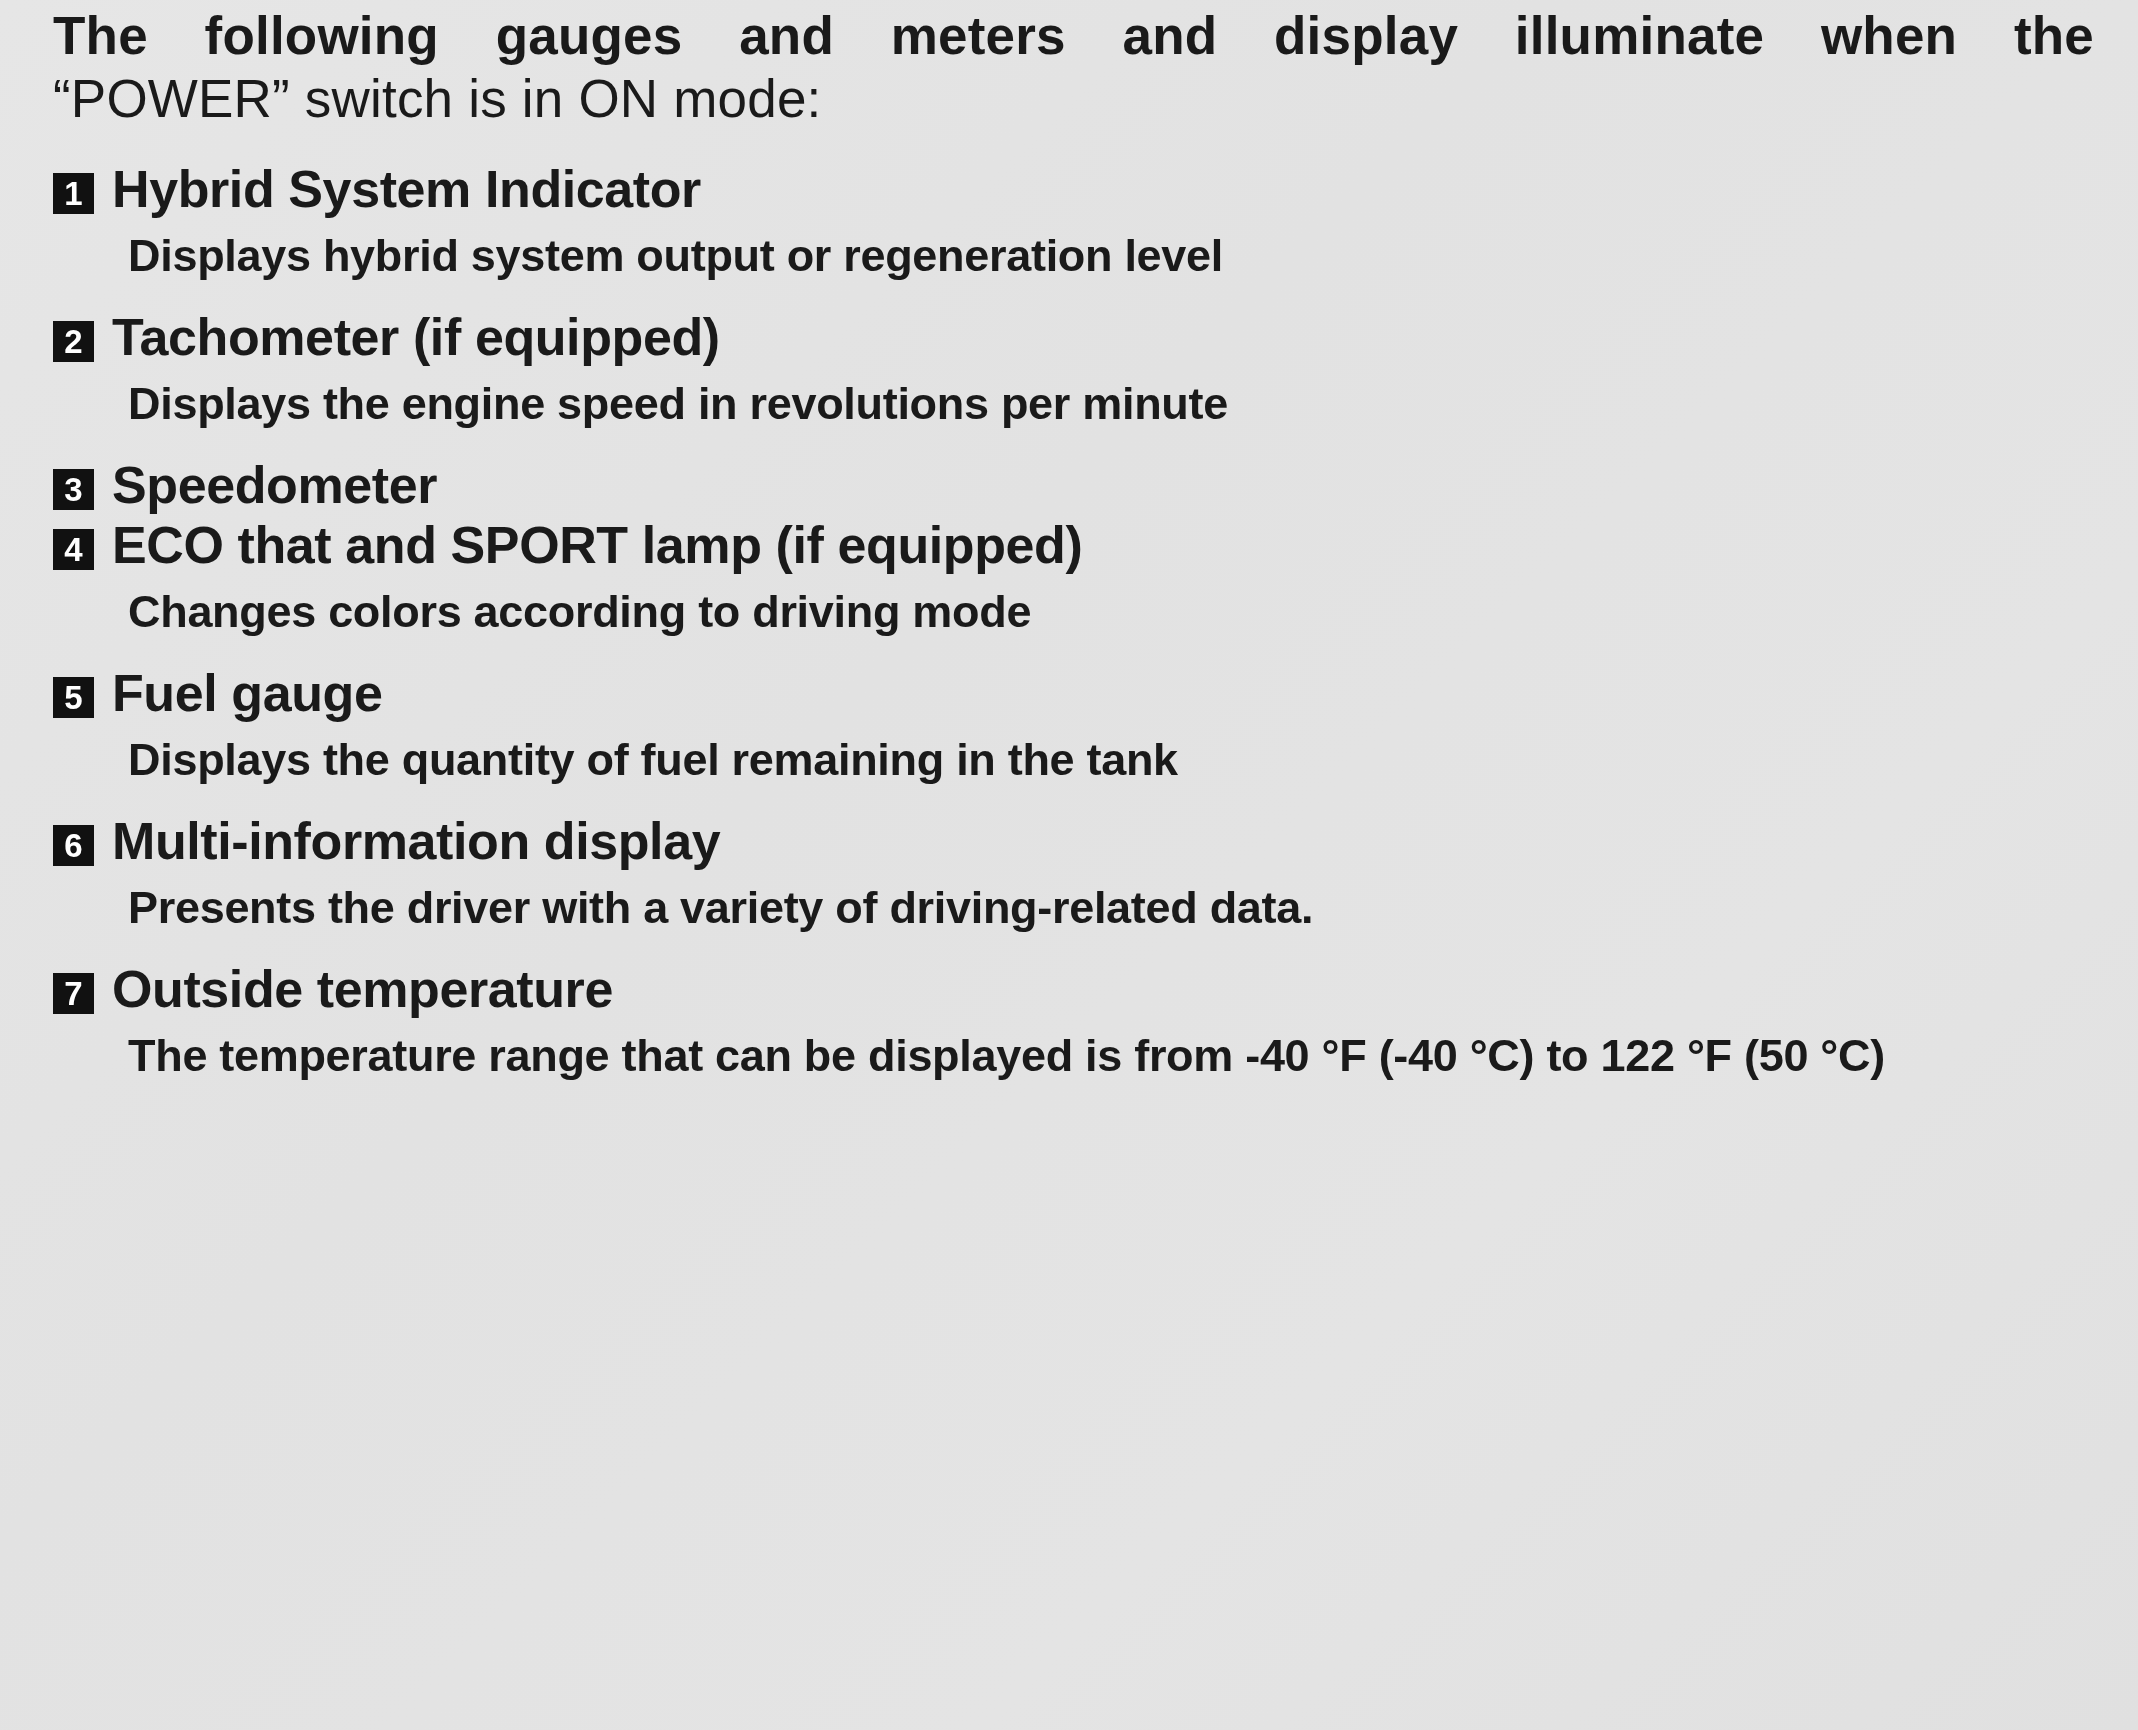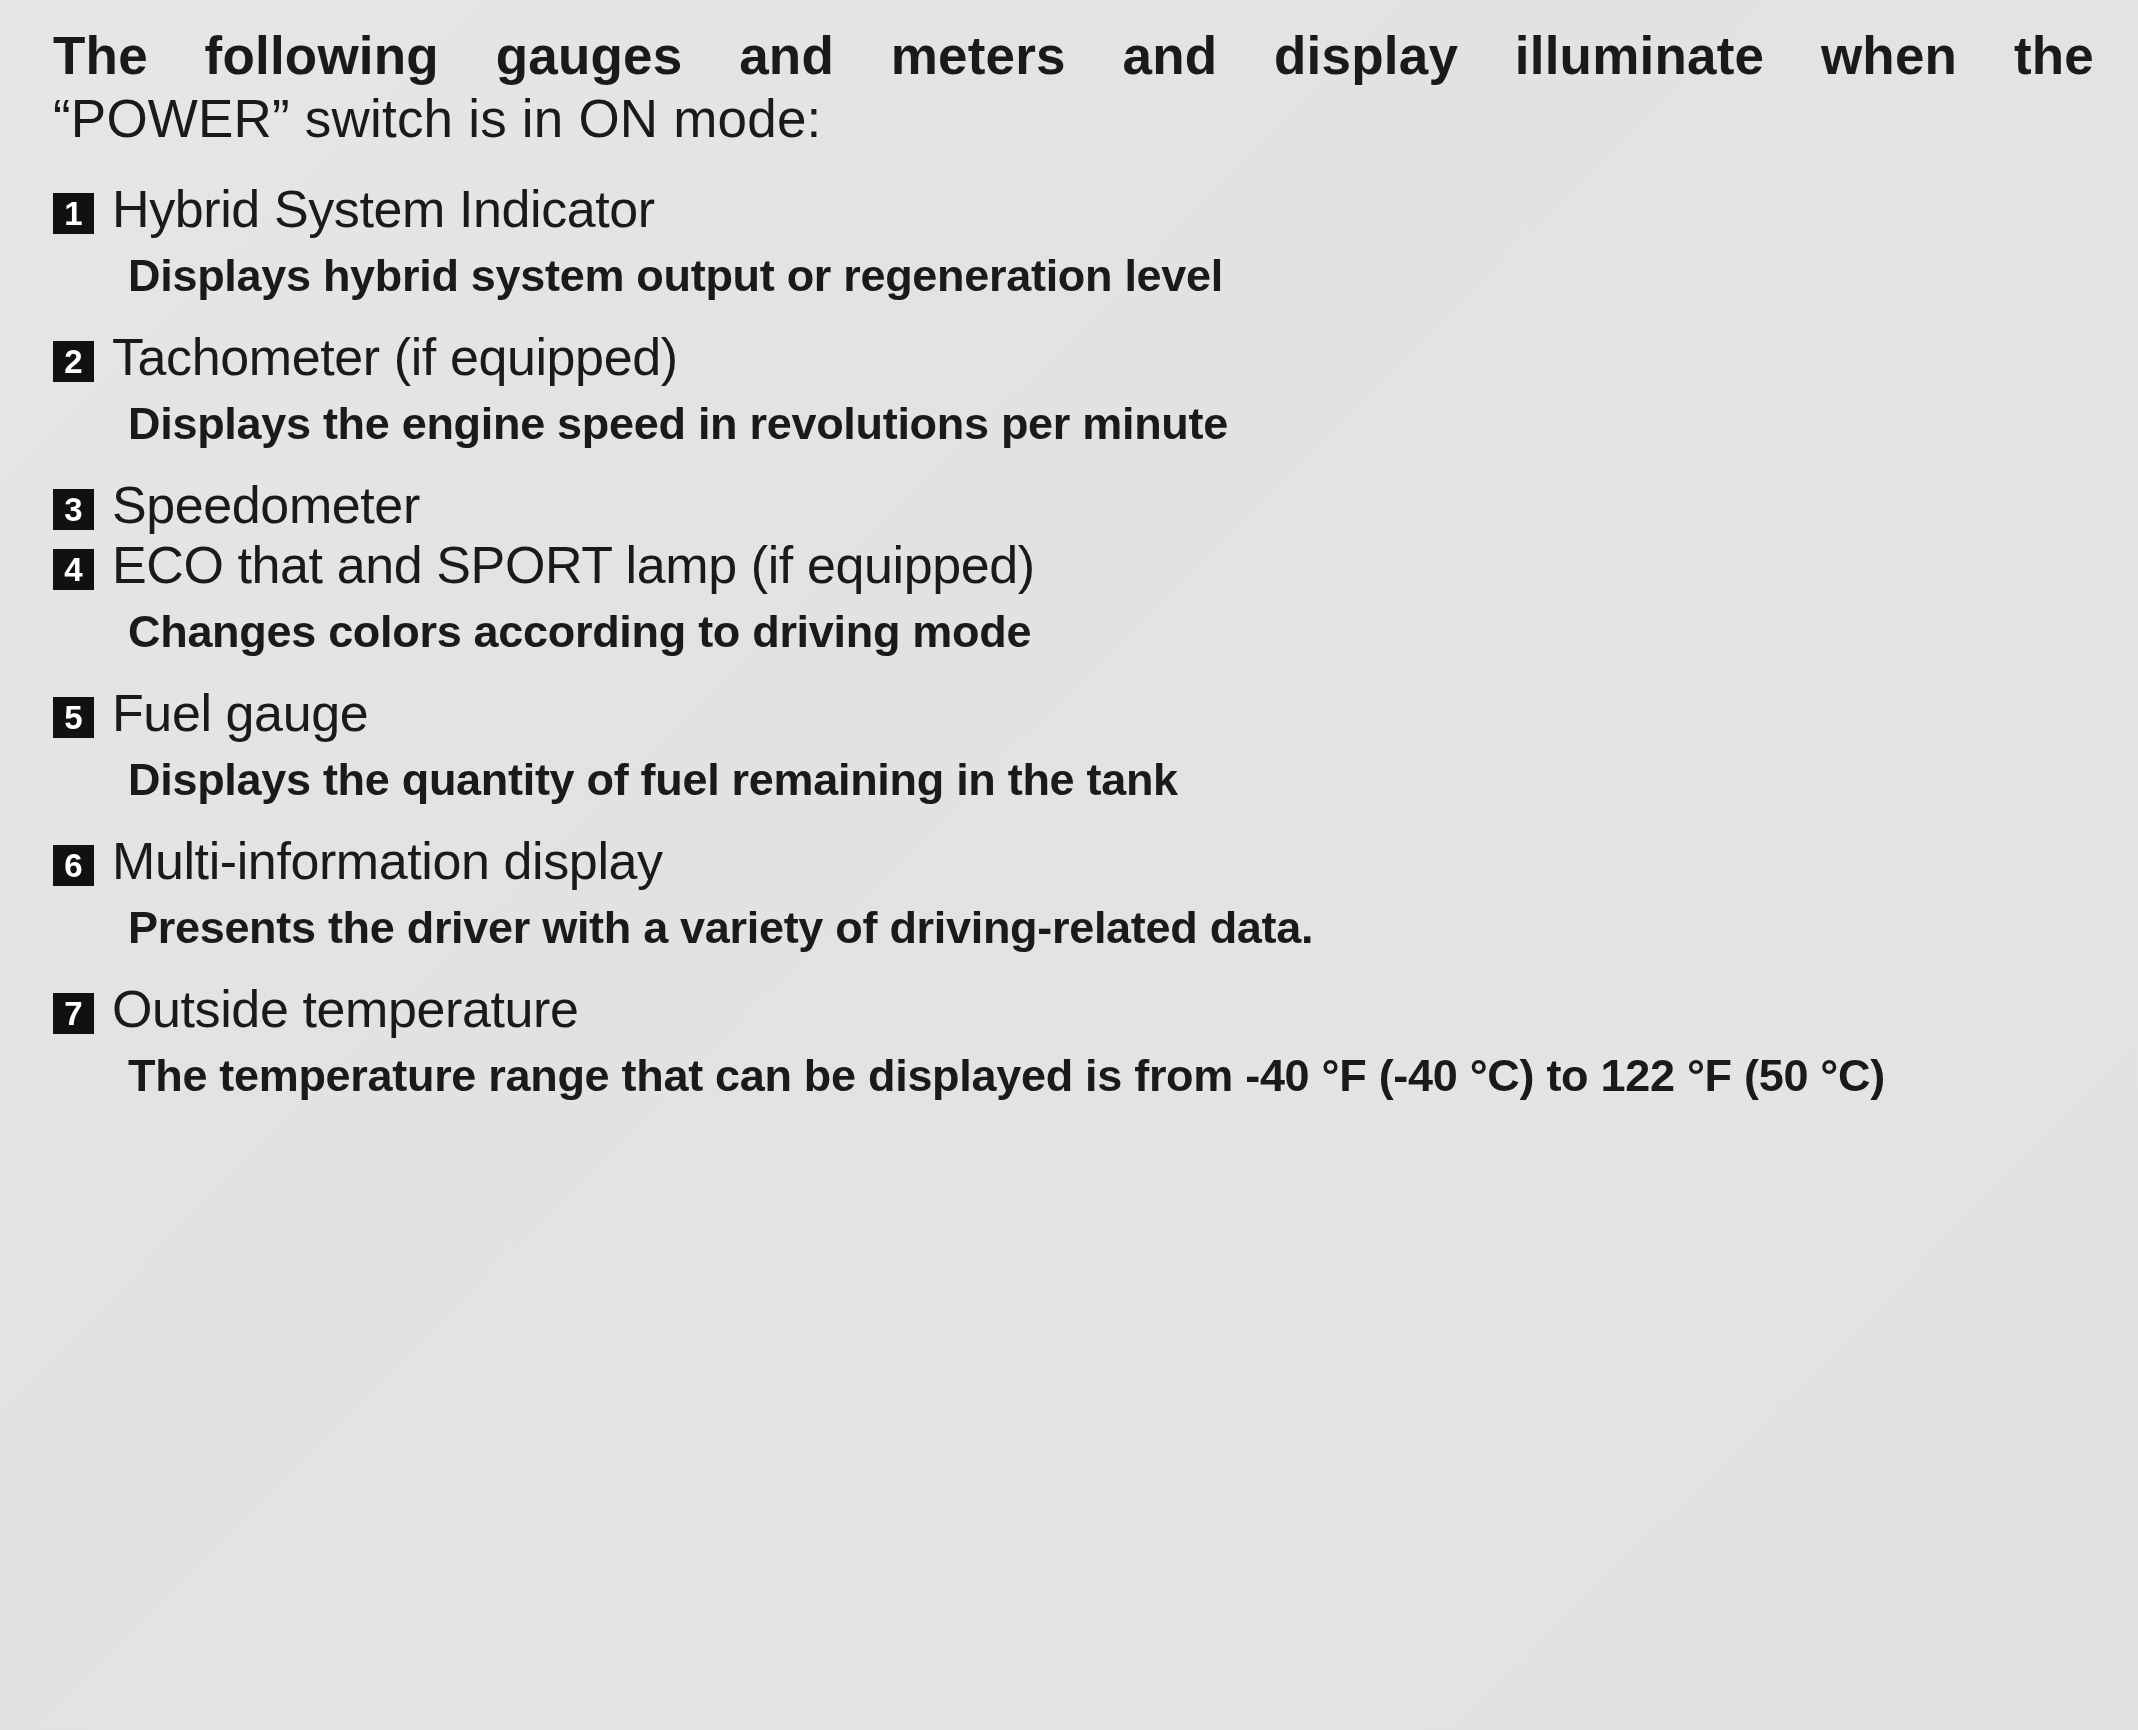--- a/index.html
+++ b/index.html
@@ -30,21 +30,20 @@
     text-align: justify;
     text-justify: inter-word;
     margin: 0;
     padding-top: 5.3px;
     width: 2041px;
   }
   .intro .line1 {
     display: block;
     text-align: justify;
     text-align-last: justify;
-    margin-top: 20px;
   }
   .intro .line2 {
     display: block;
     font-weight: 400;
   }
   .entries {
     margin-top: 30px;
   }
   .entry {
     margin-bottom: 0px;
@@ -65,21 +64,21 @@
     color: #ffffff;
     font-size: 33px;
     font-weight: 700;
     font-family: "Liberation Sans", sans-serif;
     line-height: 1;
     flex: 0 0 auto;
     margin-top: 12.5px;
   }
   .entry-title {
     font-size: 52px;
-    font-weight: 400;
+    font-weight: 700;
     line-height: 1.12;
     letter-spacing: -0.4px;
   }
   .entry-desc {
     font-size: 45px;
     font-weight: 700;
     line-height: 1.2;
     letter-spacing: -0.3px;
     margin-left: 75px;
     margin-top: 10.7px;

